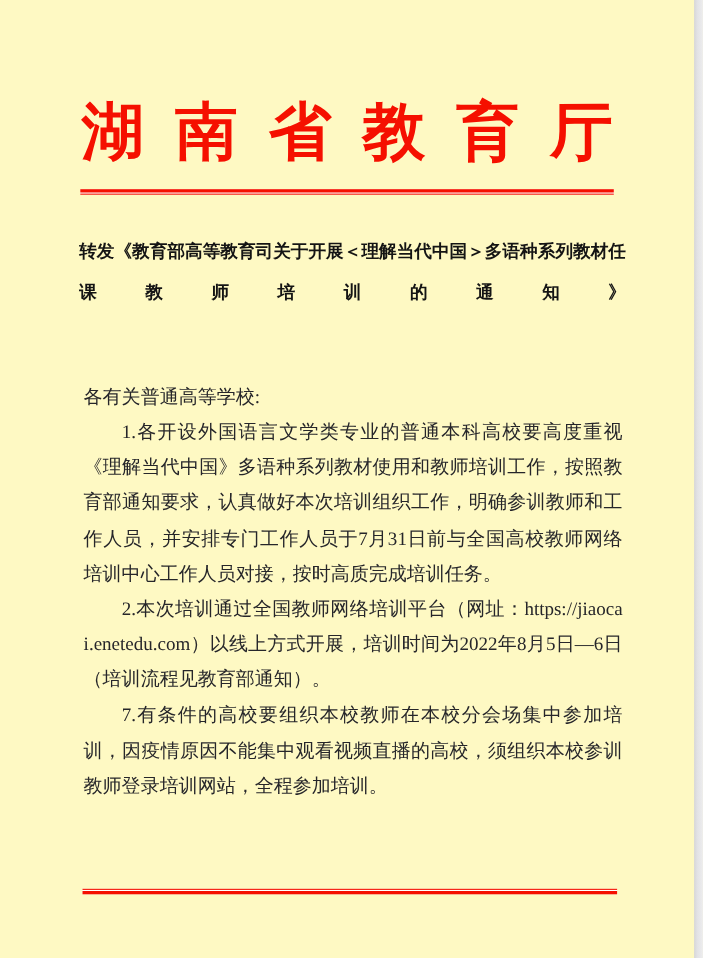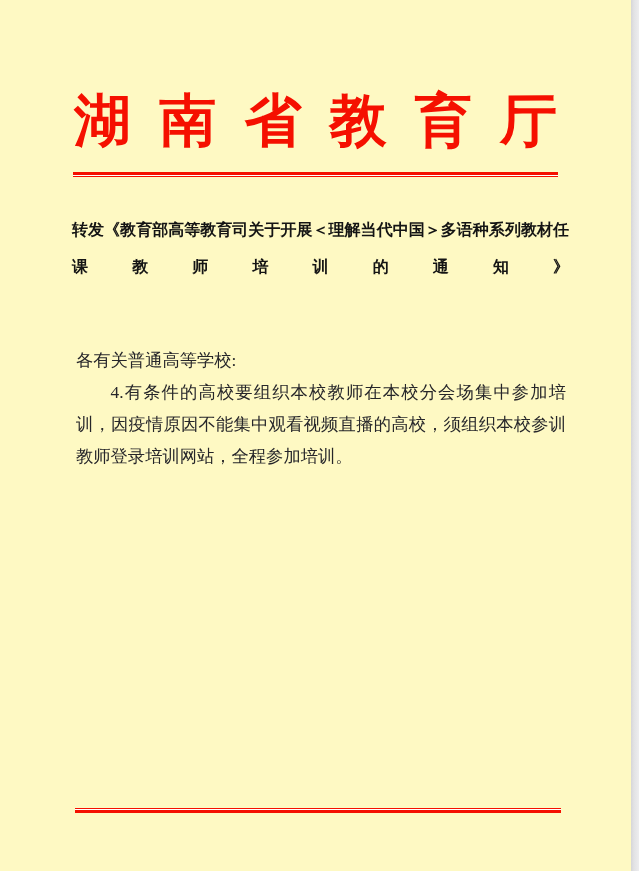--- a/index.html
+++ b/index.html
@@ -85,20 +85,22 @@
 <div class="page">
 
   <div class="agency">湖南省教育厅</div>
 
   <div class="rule rule-header"></div>
 
   <h1 class="doc-title">转发《教育部高等教育司关于开展＜理解当代中国＞多语种系列教材任课教师培训的通知》</h1>
 
   <div class="body-block">
     <p class="salutation">各有关普通高等学校:</p>
-    <p class="para">4.有条件的高校要组织本校教师在本校分会场集中参加培训，因疫情原因不能集中观看视频直播的高校，须组织本校参训教师登录培训网站，全程参加培训。</p>
+    <p class="para">1.各开设外国语言文学类专业的普通本科高校要高度重视《理解当代中国》多语种系列教材使用和教师培训工作，按照教育部通知要求，认真做好本次培训组织工作，明确参训教师和工作人员，并安排专门工作人员于7月31日前与全国高校教师网络培训中心工作人员对接，按时高质完成培训任务。</p>
+    <p class="para">2.本次培训通过全国教师网络培训平台（网址：https://jiaocai.enetedu.com）以线上方式开展，培训时间为2022年8月5日—6日（培训流程见教育部通知）。</p>
+    <p class="para">7.有条件的高校要组织本校教师在本校分会场集中参加培训，因疫情原因不能集中观看视频直播的高校，须组织本校参训教师登录培训网站，全程参加培训。</p>
   </div>
 
   <div class="rule rule-footer"></div>
 
   <div class="edge-strip"></div>
 
 </div>
 
 </body></html>

